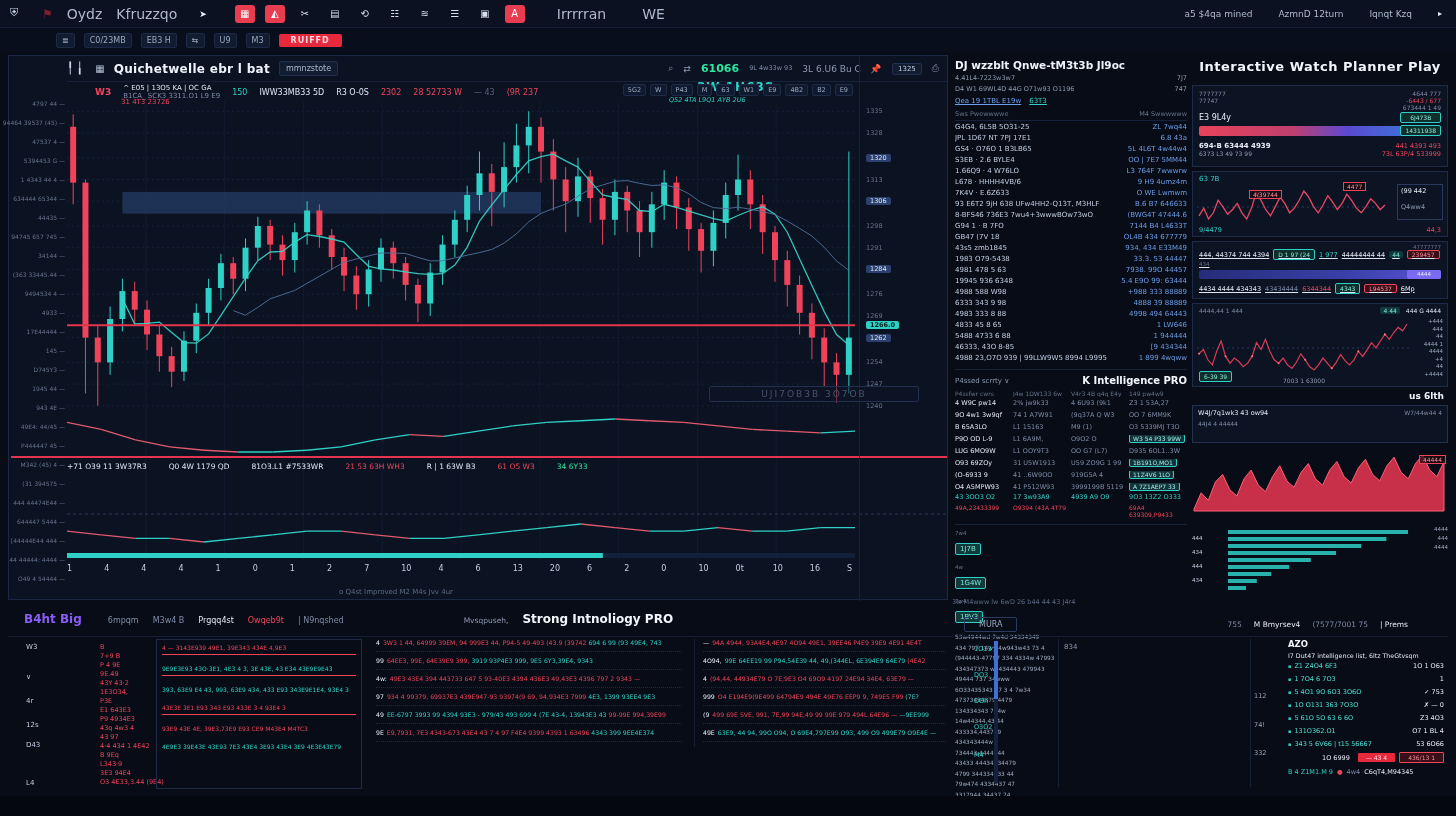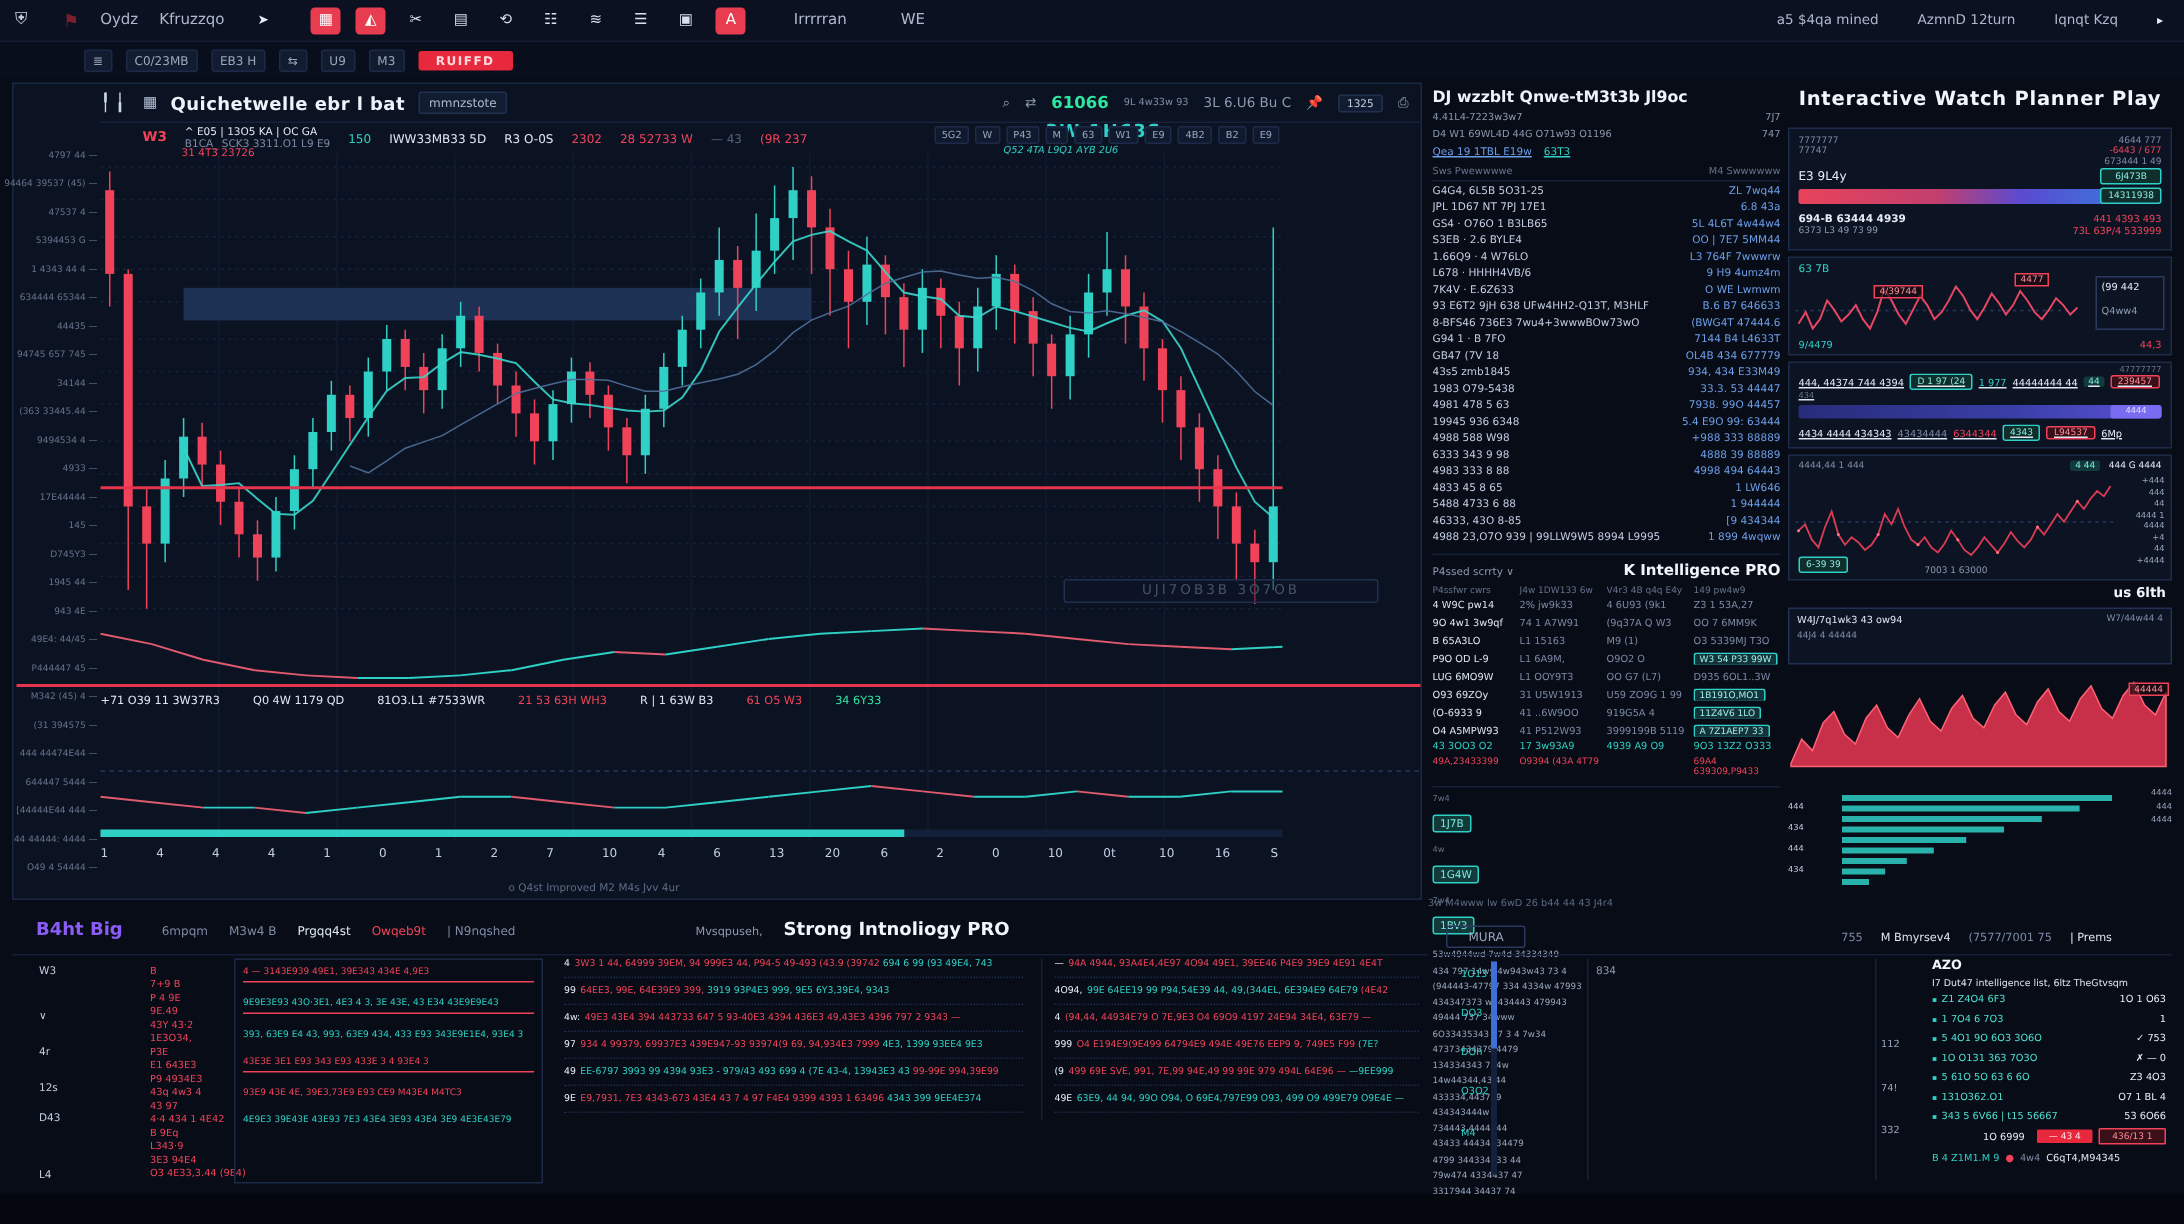--- a/index.html
+++ b/index.html
@@ -6,21 +6,21 @@
   html,body { width:1456px; height:816px; overflow:hidden; }
   body { background:#070c16; font-family:"DejaVu Sans", sans-serif; color:#dfe7f3; position:relative; }
   .c-red{color:#f0435a}.c-teal{color:#2fd0c5}.c-green{color:#2ee6a0}
   .c-mut{color:#7e8ba6}.c-txt{color:#dfe7f3}.c-dim{color:#55627a}
 
   
   #menubar { position:absolute; left:0; top:0; width:1456px; height:28px;
     background:#0b1120; border-bottom:1px solid #141e36; display:flex; align-items:center; }
   #menubar .logo { width:18px; height:16px; margin-left:10px; font-size:11px; color:#c9d4e8; }
   #menubar .flag { color:#7a1f2b; font-size:12px; margin-left:14px; }
-  .menu-item { font-size:10px; color:#aeb9cd; margin-left:14px; }
+  .menu-item { font-size:14px; color:#aeb9cd; margin-left:14px; }
   #menu-arrow { color:#e8eef8; font-size:9px; margin-left:22px; }
   #menu-center { display:flex; align-items:center; gap:10px; margin-left:28px; }
   .mbtn { width:20px; height:18px; border-radius:3px; display:flex; align-items:center; justify-content:center;
     font-size:10px; color:#d7dff0; background:transparent; }
   .mbtn.red { background:#e83d50; color:#fff; }
   #menu-center-labels { display:flex; gap:22px; margin-left:18px; }
   #menu-right { margin-left:auto; margin-right:14px; display:flex; gap:26px; align-items:center; }
   #menu-right span { font-size:9px; color:#aeb9cd; }
   #menu-right .tri { color:#e8eef8; font-size:8px; }
 
@@ -554,20 +554,37 @@
       <div class="la-row" style="top: 323px;">49E4: 44/45 —</div>
       <div class="la-row" style="top: 342px;">P444447 45 —</div>
       <div class="la-row" style="top: 361px;">M342 (45) 4 —</div>
       <div class="la-row" style="top: 380px;">(31 394575 —</div>
       <div class="la-row" style="top: 399px;">444 44474E44 —</div>
       <div class="la-row" style="top: 418px;">644447 5444 —</div>
       <div class="la-row" style="top: 437px;">[44444E44 444 —</div>
       <div class="la-row" style="top: 456px;">44 44444: 4444 —</div>
       <div class="la-row" style="top: 475px;">O49 4 54444 —</div>
     </div>
+  <div id="right-axis">
+      <div class="ra-tick" style="top: 51.3px;">1335</div>
+      <div class="ra-tick" style="top: 73px;">1328</div>
+      <div class="ra-tick ra-badge-blue" style="top: 97.8px;">1320</div>
+      <div class="ra-tick" style="top: 119.5px;">1313</div>
+      <div class="ra-tick ra-badge-blue" style="top: 141.2px;">1306</div>
+      <div class="ra-tick" style="top: 166px;">1298</div>
+      <div class="ra-tick" style="top: 187.7px;">1291</div>
+      <div class="ra-tick ra-badge-blue" style="top: 209.4px;">1284</div>
+      <div class="ra-tick" style="top: 234.2px;">1276</div>
+      <div class="ra-tick" style="top: 255.9px;">1269</div>
+      <div class="ra-tick ra-badge-blue" style="top: 277.6px;">1262</div>
+      <div class="ra-tick" style="top: 302.4px;">1254</div>
+      <div class="ra-tick" style="top: 324.1px;">1247</div>
+      <div class="ra-tick" style="top: 345.8px;">1240</div>
+      <div class="ra-tick ra-badge-teal" style="top: 265.2px;">1266.0</div>
+    </div>
   <div id="watermark">UJI7OB3B 3O7OB</div>
   <div id="ind-tokens">
       <span class="c-txt">+71 O39 11 3W37R3</span>
       <span class="c-txt">Q0 4W 1179 QD</span>
       <span class="c-txt">81O3.L1 #7533WR</span>
       <span class="c-red">21 53 63H WH3</span>
       <span class="c-txt">R | 1 63W B3</span>
       <span class="c-red">61 O5 W3</span>
       <span class="c-green">34 6Y33</span>
     </div>

